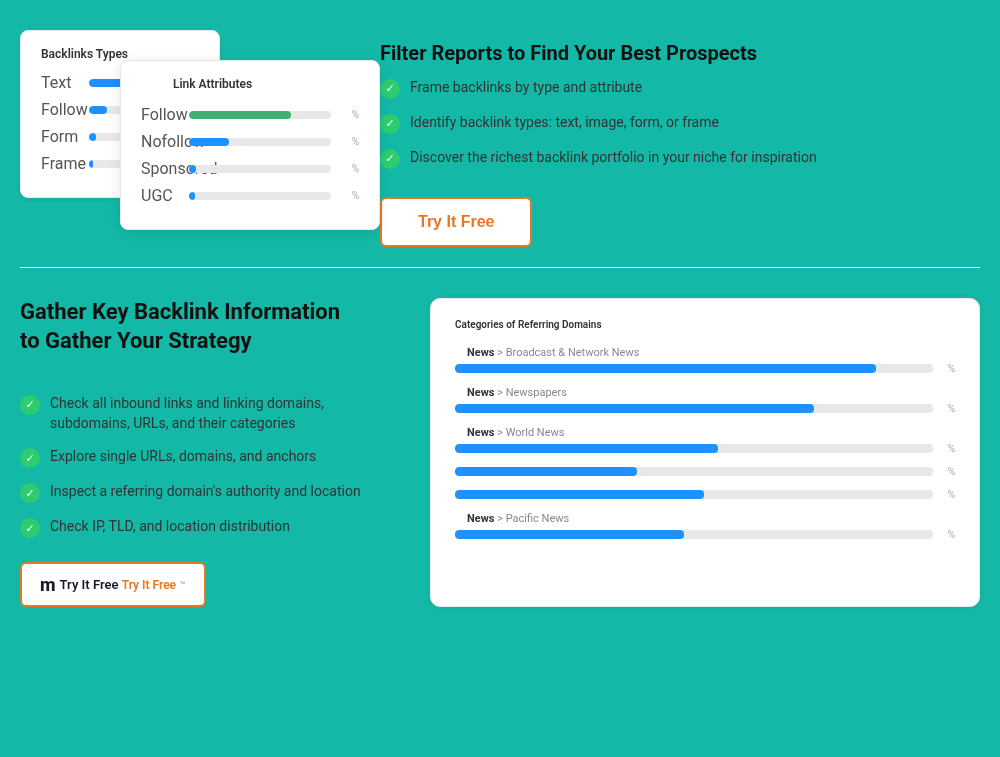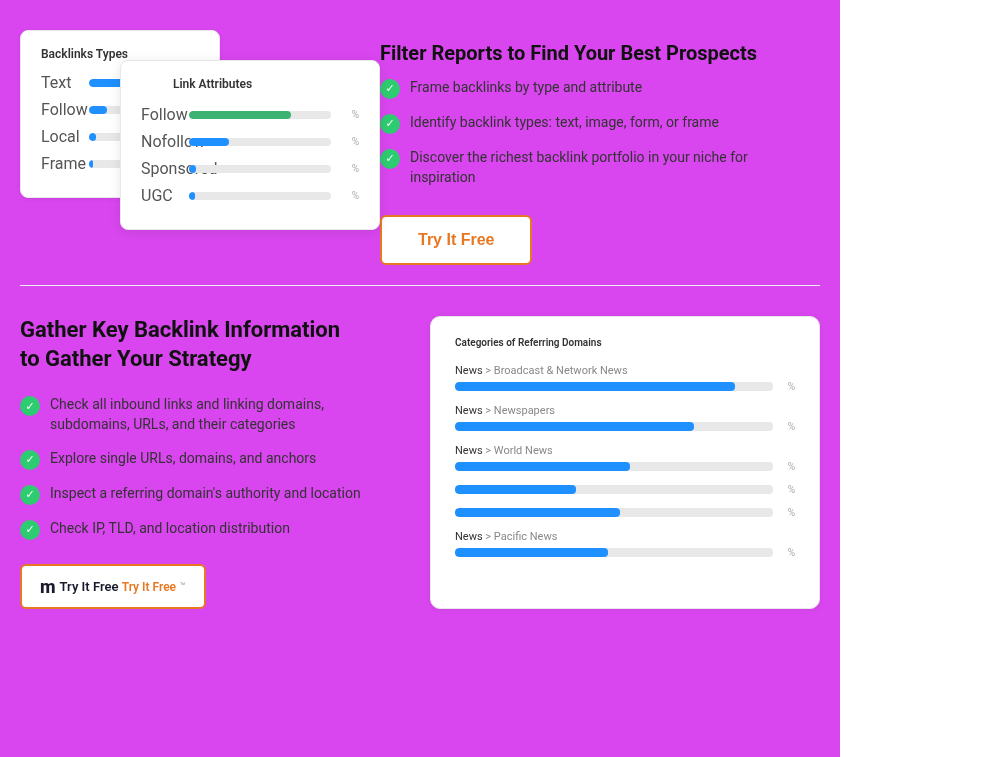--- a/index.html
+++ b/index.html
@@ -4,23 +4,23 @@
   <style>
     * { box-sizing: border-box; margin: 0; padding: 0; }
     body {
       font-family: -apple-system, BlinkMacSystemFont, 'Segoe UI', Roboto, sans-serif;
       background: #fff;
       color: #222;
       font-size: 14px;
     }
 
     .page-wrapper {
-      width: 840px;
+      width: 1000px;
       min-height: 757px;
-      background: #d946ef;
+      background: #14b8a6;
       overflow: hidden;
     }
 
     
     .top-section {
       display: flex;
       padding: 30px 30px 20px 20px;
       gap: 20px;
     }
 
@@ -170,21 +170,21 @@
     .bottom-left {
       flex: 0 0 380px;
       padding-right: 20px;
     }
 
     .bottom-left h2 {
       font-size: 22px;
       font-weight: 700;
       color: #111;
       line-height: 1.3;
-      margin-bottom: 22px;
+      margin-bottom: 39px;
     }
 
     .bottom-left .feature-list {
       margin-bottom: 24px;
     }
 
     
     .manychat-btn {
       display: inline-flex;
       align-items: center;
@@ -241,22 +241,23 @@
       margin-bottom: 12px;
     }
 
     .cat-label {
       font-size: 11px;
       color: #555;
       margin-bottom: 4px;
     }
 
     .cat-label .main-cat {
-      font-weight: 400;
+      font-weight: 700;
       color: #333;
+      margin-left: 12px;
     }
 
     .cat-label .sub-cat {
       color: #888;
     }
 
     .cat-bar-row {
       display: flex;
       align-items: center;
       gap: 6px;
@@ -310,21 +311,21 @@
           <span class="bar-percent">%</span>
         </div>
         <div class="bar-row">
           <span class="bar-label">Follow</span>
           <div class="bar-track">
             <div class="bar-fill" style="width:22%; background:#1e90ff;"></div>
           </div>
           <span class="bar-percent">%</span>
         </div>
         <div class="bar-row">
-          <span class="bar-label">Local</span>
+          <span class="bar-label">Form</span>
           <div class="bar-track">
             <div class="bar-fill" style="width:8%; background:#1e90ff;"></div>
           </div>
           <span class="bar-percent">%</span>
         </div>
         <div class="bar-row">
           <span class="bar-label">Frame</span>
           <div class="bar-track">
             <div class="bar-fill" style="width:5%; background:#1e90ff;"></div>
           </div>

